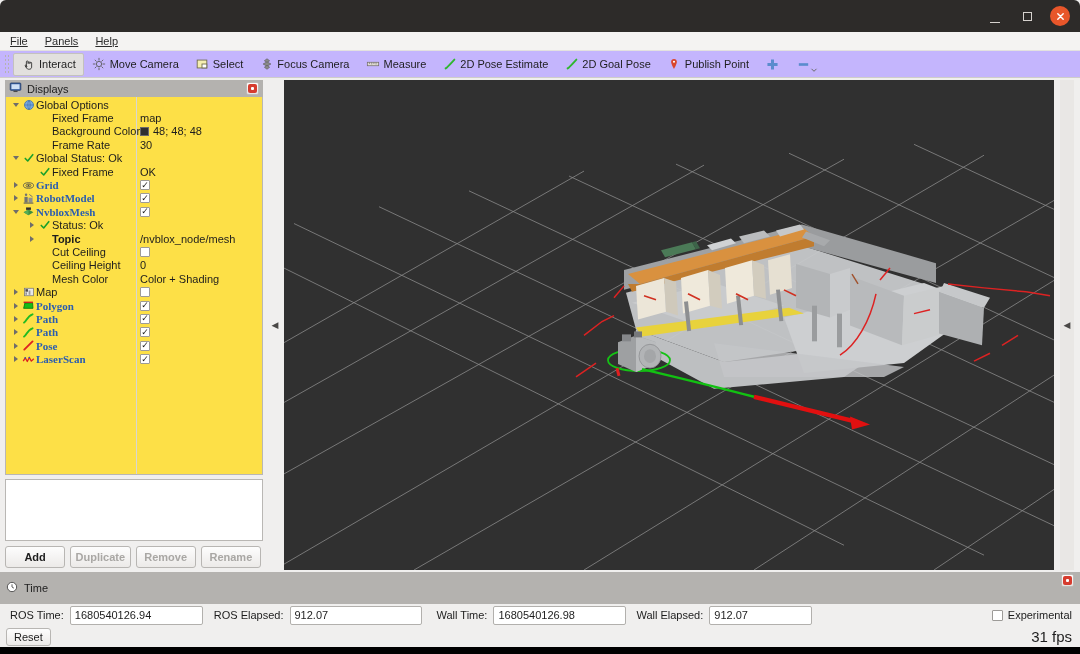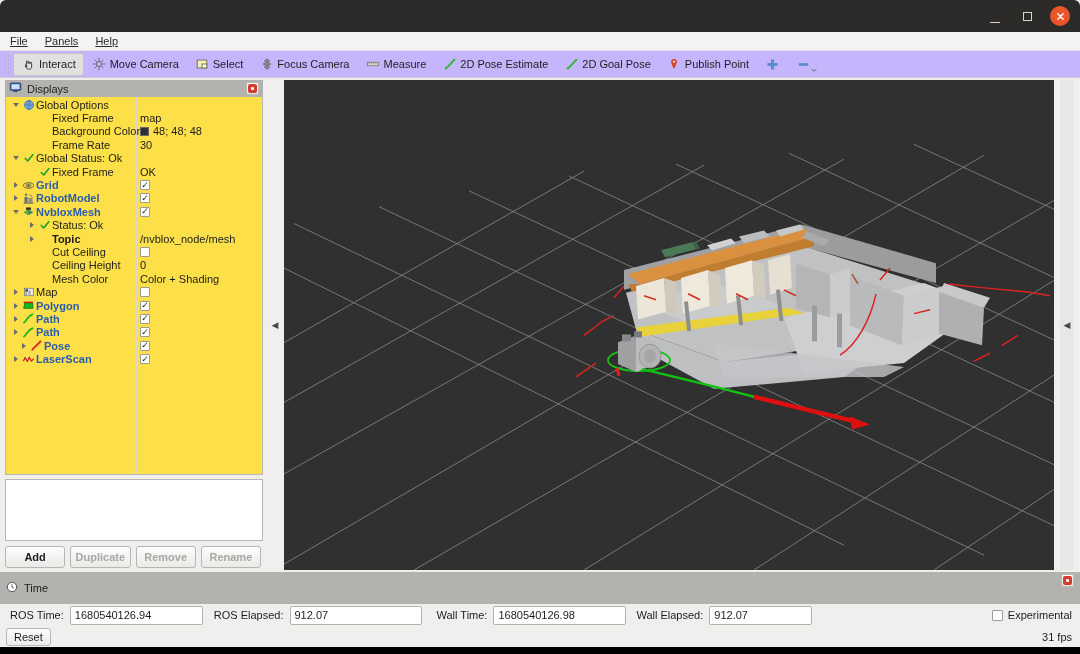--- a/index.html
+++ b/index.html
@@ -121,21 +121,21 @@
     width: 1px; background: #d8d6d3;
   }
   .tree-rows { position: relative; z-index: 2; padding-top: 1px; }
   .trow { height: 13.4px; display: flex; align-items: center; font-size: 11px; }
   .trow .tw { display: flex; align-items: center; }
   .arrow { width: 11px; flex: 0 0 11px; display: flex; align-items: center; justify-content: center; }
   .arrow .ar-r { width:0;height:0;border-left:4px solid #6f6d6a;border-top:3.2px solid transparent;border-bottom:3.2px solid transparent;}
   .arrow .ar-d { width:0;height:0;border-top:4px solid #6f6d6a;border-left:3.2px solid transparent;border-right:3.2px solid transparent;}
   .ticon { width: 15px; flex: 0 0 15px; display:flex; align-items:center; justify-content:center; }
   .tlabel { color: #1d1d1d; white-space: nowrap; }
-  .tlabel.link { color: #2a5db0; font-weight: bold; }
+  .tlabel.link { color: #2a5db0; font-weight: bold; font-family: Liberation Serif, serif; }
   .tval { position: absolute; left: 134px; font-size: 11px; color: #1d1d1d; display: flex; align-items: center; gap: 4px; }
   .cellrow { position: relative; height: 13.4px; }
   .chk {
     width: 10px; height: 10px; background: #fff;
     border: 1px solid #9d9b98; border-radius: 1px;
     display:flex;align-items:center;justify-content:center;
     color:#1d1d1d; font-size: 9px; line-height: 9px;
   }
   .swatch { width: 9px; height: 9px; background: #303030; border: 1px solid #6a6a6a; }
 
@@ -192,21 +192,21 @@
   .exp-chk { width: 11px; height: 11px; background:#fff; border:1px solid #9d9b98; border-radius:1px;}
   .status-row { height: 21px; display: flex; align-items: center; padding: 0 8px 0 6px; gap: 8px; }
   .reset-btn {
     height: 18px; padding: 0 7px;
     background: linear-gradient(#fdfdfd,#eceae8);
     border: 1px solid #b8b6b3; border-radius: 3px;
     font-size: 11px; color:#1d1d1d; display:flex; align-items:center;
   }
   .hint { font-size: 11px; color: #3a3a3a; }
   .hint b { color:#111; }
-  .fps { margin-left: auto; font-size: 11px; color: #1d1d1d; }
+  .fps { margin-left: auto; font-size: 15px; color: #1d1d1d; }
   .bottom-edge { flex: 0 0 7px; background: #000; }
 </style>
 </head>
 <body>
 
 <div class="window">
 
   <div class="titlebar">
     <div class="win-controls">
       <div class="win-btn min">
@@ -604,21 +604,21 @@
                     <path d="M2.5 13 C6 11.5 6 5 13 2.8" fill="none" stroke="#22bb22" stroke-width="2.3" stroke-linecap="round"></path>
                   </svg>
                 </span>
                 <span class="tlabel link">Path</span>
               </div>
               <div class="tval">
                 <span class="chk">✓</span>
               </div>
             </div>
             <div class="trow cellrow">
-              <div class="tw" style="padding-left: 12px;">
+              <div class="tw" style="padding-left: 4px;">
                 <span class="arrow">
                   <i class="ar-r"></i>
                 </span>
                 <span class="ticon">
                   <svg width="13" height="13" viewBox="0 0 16 16">
                     <path d="M2.8 13 L13 3" fill="none" stroke="#dd2222" stroke-width="2.3" stroke-linecap="round"></path>
                   </svg>
                 </span>
                 <span class="tlabel link">Pose</span>
               </div>

